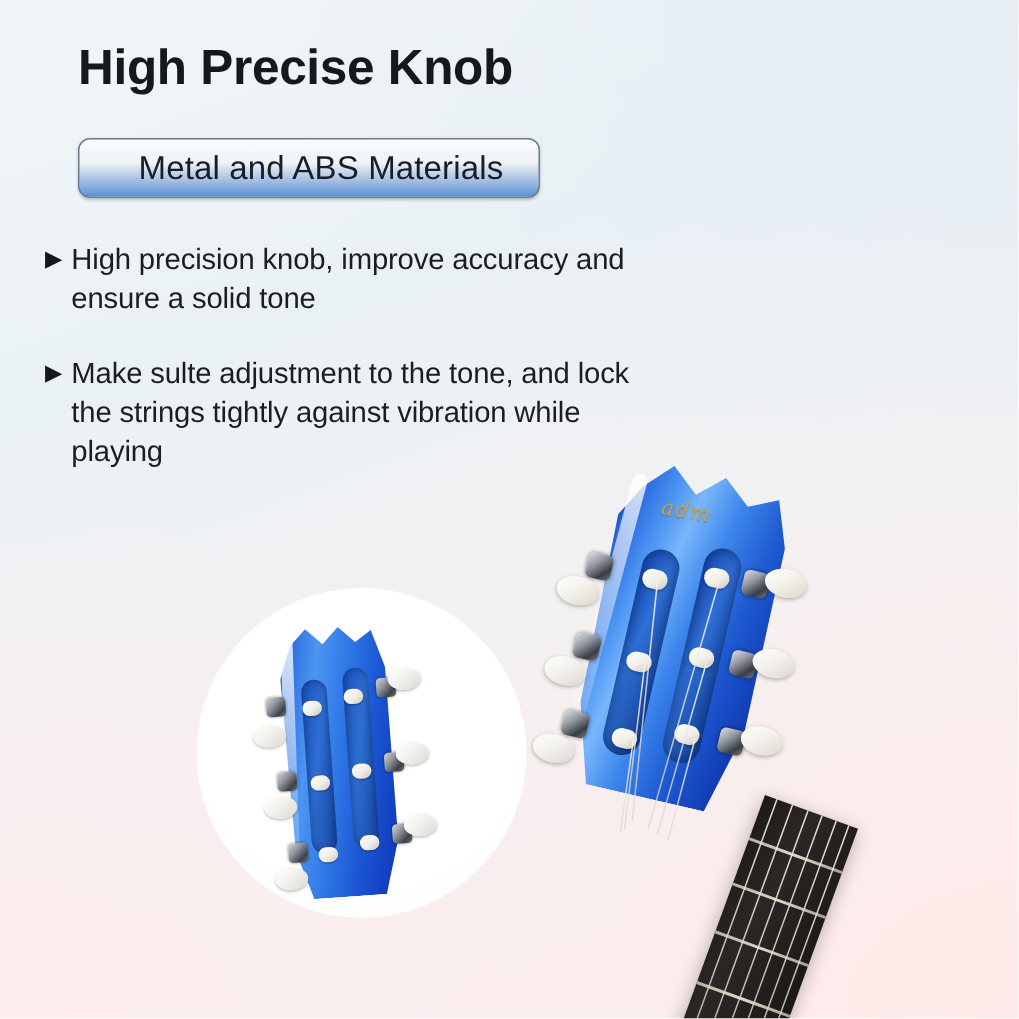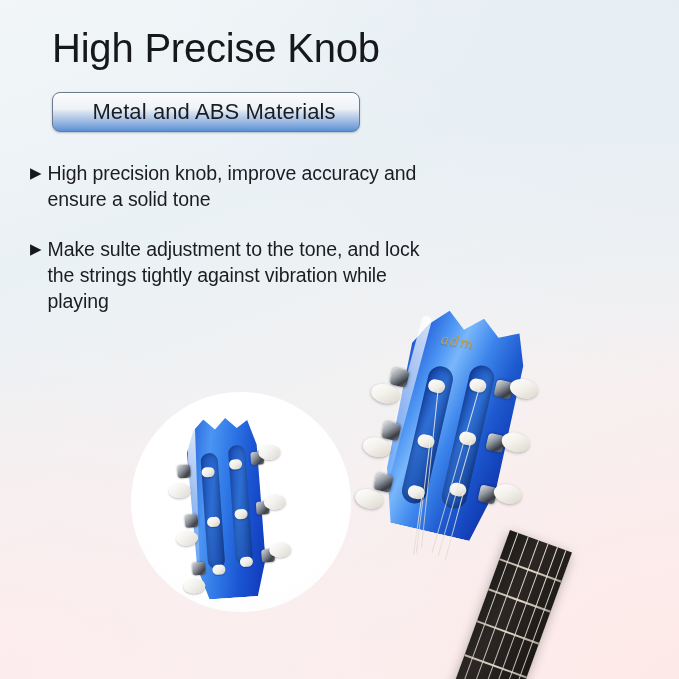--- a/index.html
+++ b/index.html
@@ -18,22 +18,22 @@
       radial-gradient(ellipse 120% 90% at 100% 0%, #e6eef4 0%, rgba(230,238,244,0) 62%),
       radial-gradient(ellipse 110% 85% at 0% 100%, #fdeced 0%, rgba(253,236,237,0) 60%),
       radial-gradient(ellipse 120% 95% at 100% 100%, #fdeae8 0%, rgba(253,234,232,0) 58%),
       linear-gradient(160deg, #f2f6f8 0%, #eaf1f5 30%, #f4f1f2 62%, #fdeef0 100%);
   }
 
   
   .heading{
     position:absolute;
     left:52px; top:26px;
-    font-size:40px;
-    font-weight:normal;
+    font-size:33px;
+    font-weight:bold;
     color:#17181a;
     letter-spacing:-0.2px;
     white-space:nowrap;
   }
 
   .badge{
     position:absolute;
     left:52px; top:92px;
     width:308px; height:40px;
     border:1px solid #6b7a8c;

